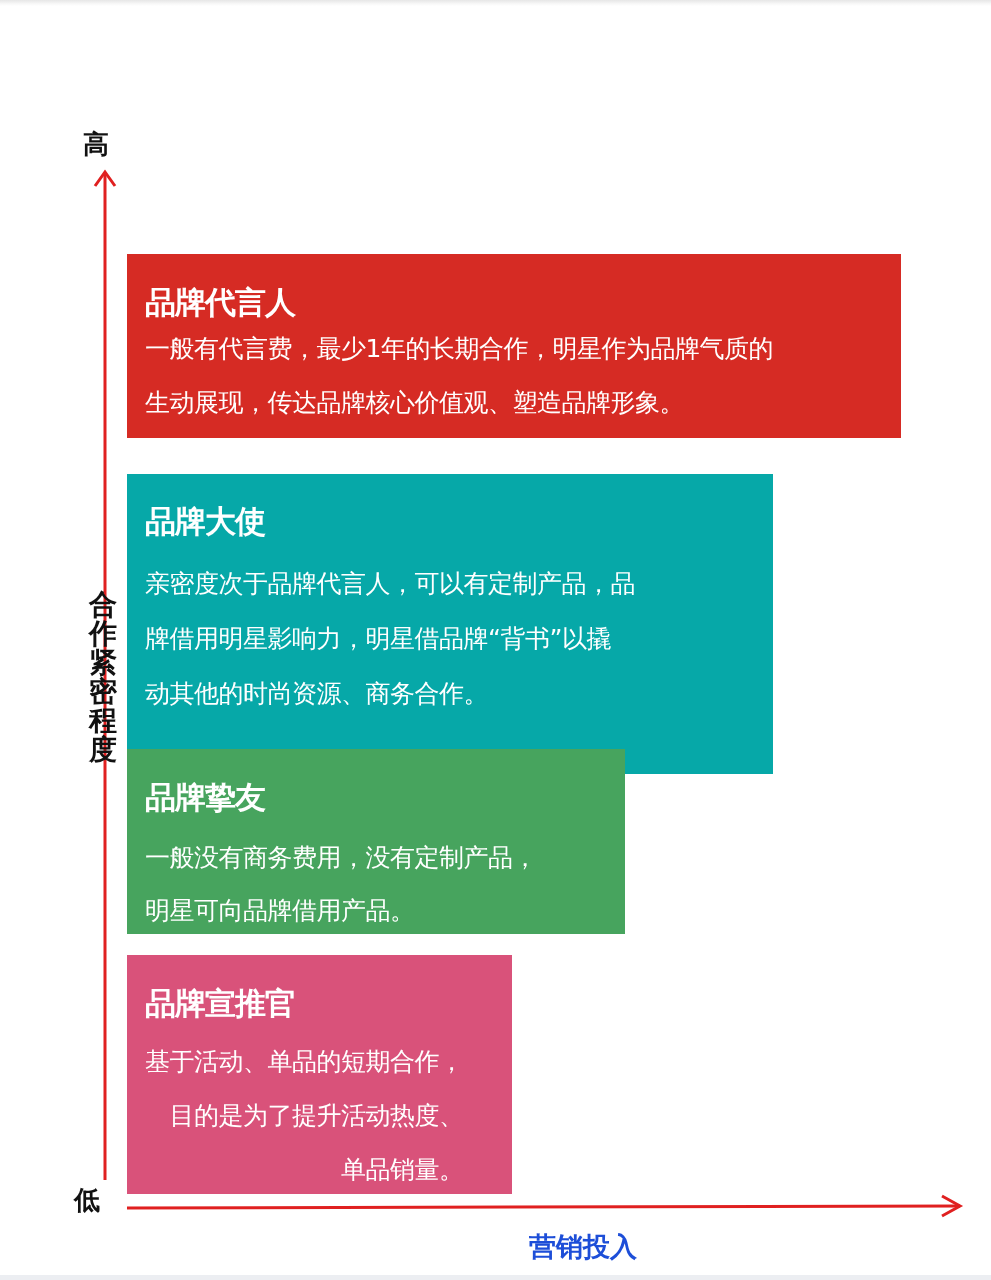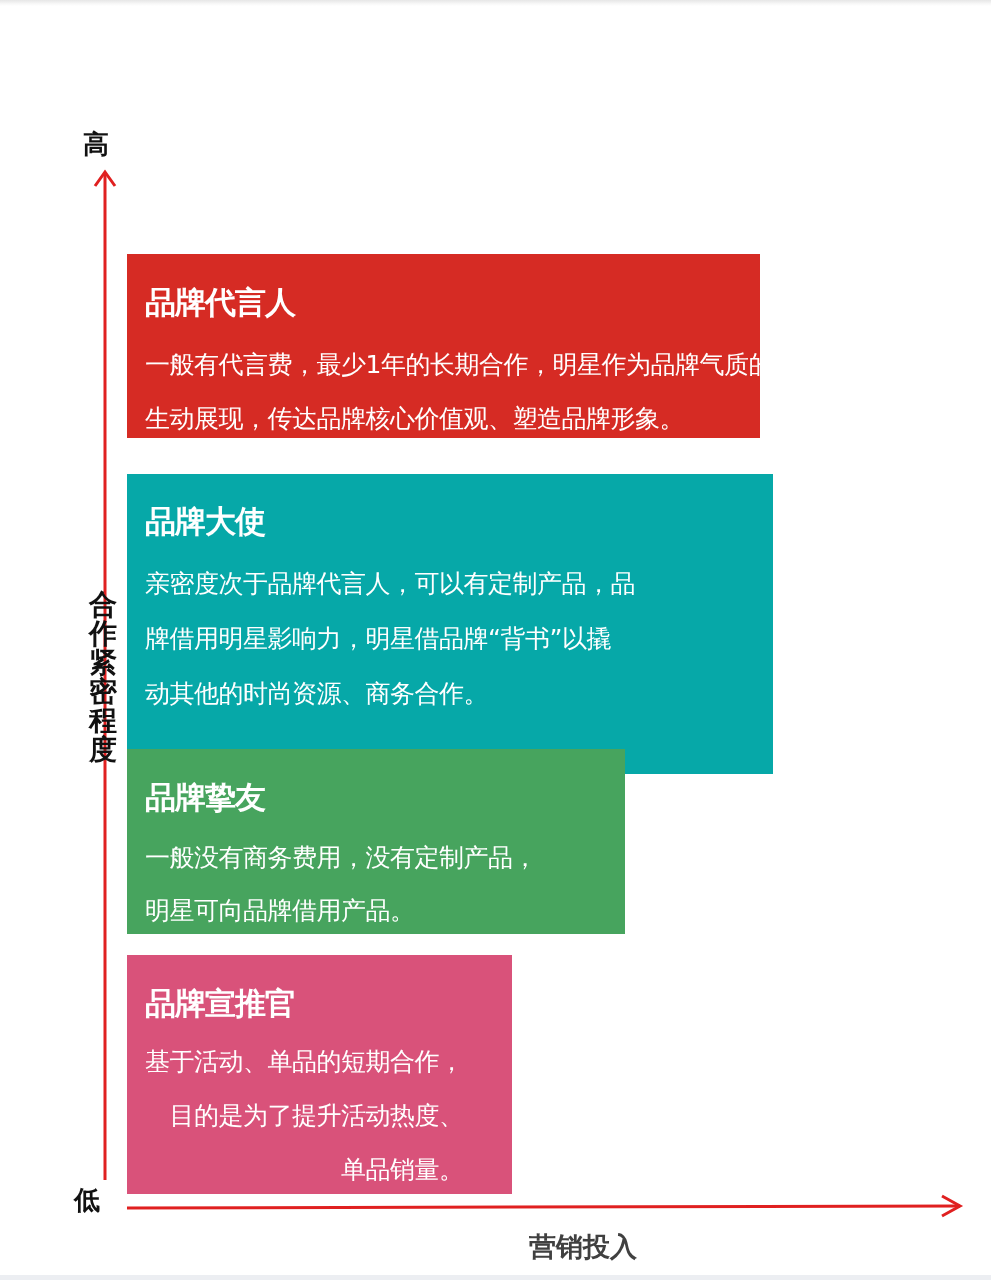--- a/index.html
+++ b/index.html
@@ -22,21 +22,21 @@
   }
   .label-high { left: 83px; top: 127px; }
   .label-low { left: 74px; top: 1183px; }
   .y-axis-title {
     position: absolute; left: 50px; top: 590px; width: 34px;
     font-weight: bold; font-size: 28px; line-height: 29px; color: #111;
     text-align: center; word-break: break-all; margin-left: 36px;
   }
   .x-axis-title {
     position: absolute; left: 529px; top: 1229px;
-    font-weight: bold; font-size: 27px; color: #404040;
+    font-weight: bold; font-size: 27px; color: #1d4ed8;
   }
   .tier {
     position: absolute; left: 127px; color: #fff; box-sizing: border-box;
     padding-left: 18px;
   }
   .tier-title {
     font-weight: bold; font-size: 31px; letter-spacing: -1px;
     position: absolute; left: 18px;
   }
   .tier-desc {
@@ -58,23 +58,23 @@
     <line x1="127" y1="1208" x2="960" y2="1206" stroke="#e02020" stroke-width="3"></line>
     <polyline points="942,1196 960,1206 942,1216" fill="none" stroke="#e02020" stroke-width="3"></polyline>
   </g>
 </svg>
 
 <div class="label-high">高</div>
 <div class="y-axis-title">合作紧密程度</div>
 <div class="label-low">低</div>
 <div class="x-axis-title">营销投入</div>
 
-<div class="tier" style="top:254px; width:633px; height:184px; background:#d62b24;">
+<div class="tier" style="top:254px; width:774px; height:184px; background:#d62b24;">
   <div class="tier-title" style="top:28px;">品牌代言人</div>
-  <div class="tier-desc" style="top:84px; line-height:54px;">
+  <div class="tier-desc" style="top:68px; line-height:54px;">
     <div>一般有代言费，最少1年的长期合作，明星作为品牌气质的</div>
     <div>生动展现，传达品牌核心价值观、塑造品牌形象。</div>
   </div>
 </div>
 
 <div class="tier" style="top:474px; width:646px; height:300px; background:#06a8a8;">
   <div class="tier-title" style="top:27px;">品牌大使</div>
   <div class="tier-desc" style="top:82px; line-height:55px;">
     <div>亲密度次于品牌代言人，可以有定制产品，品</div>
     <div>牌借用明星影响力，明星借品牌“背书”以撬</div>

